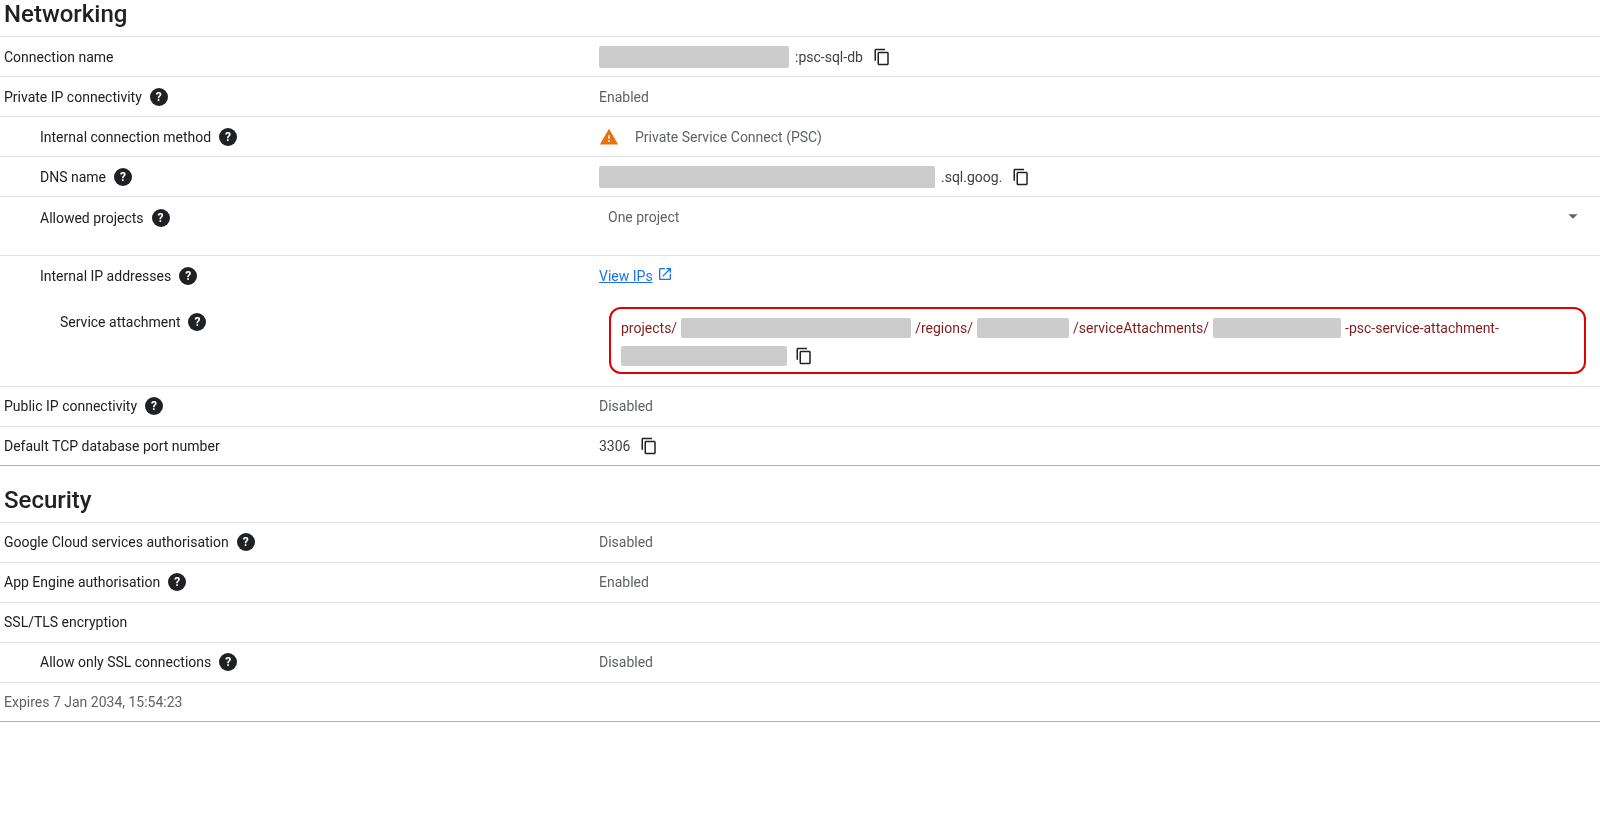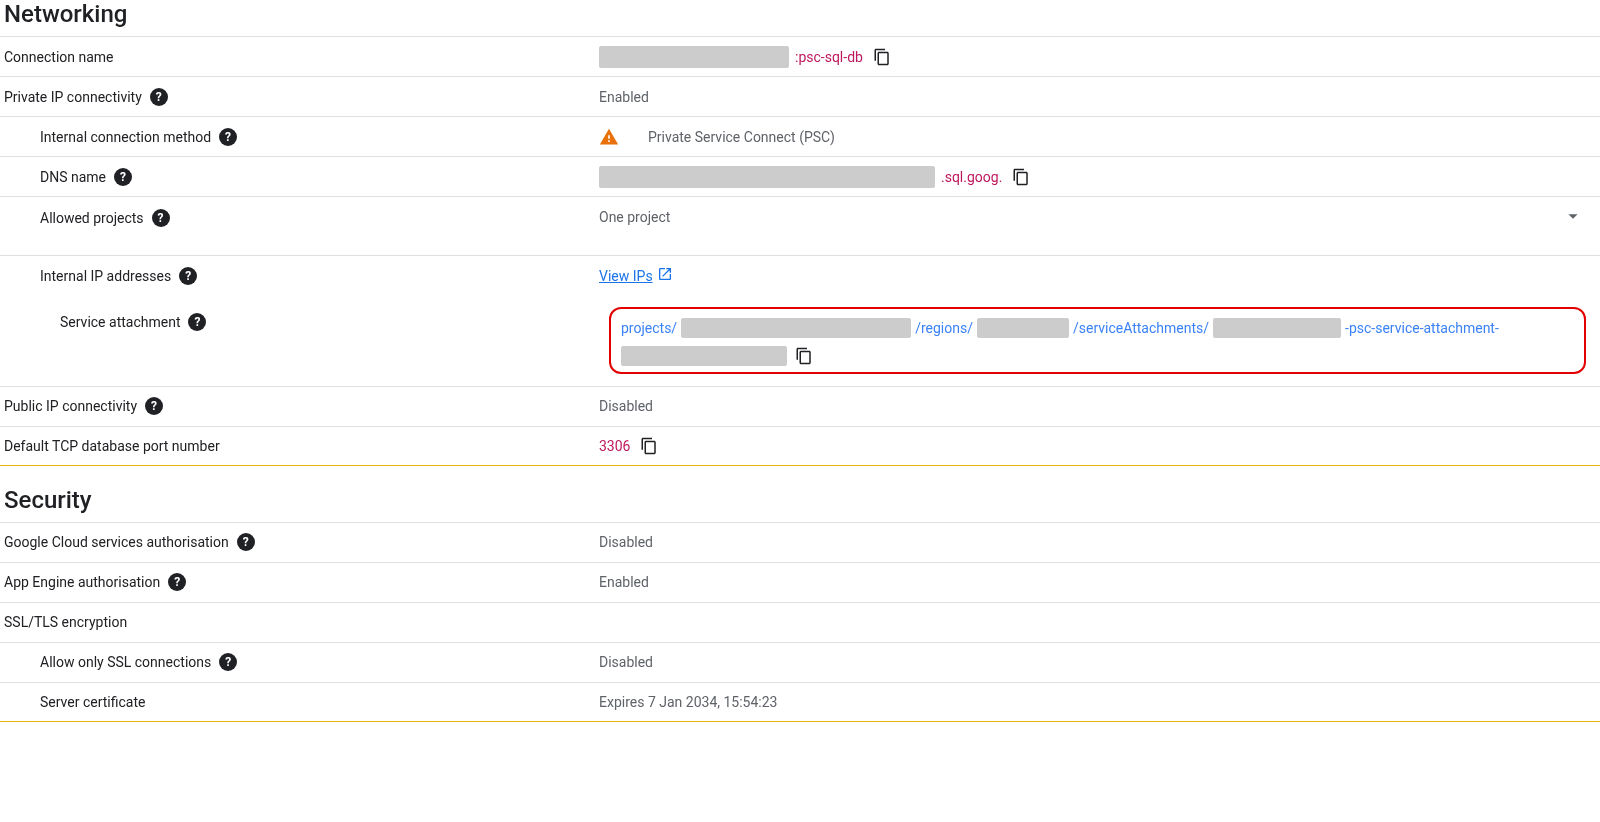--- a/index.html
+++ b/index.html
@@ -46,21 +46,21 @@
   .value-col {
     flex: 1;
     display: flex;
     align-items: center;
     flex-wrap: wrap;
     gap: 6px;
     color: #5f6368;
     font-size: 14px;
     position: relative;
   }
-  .value-col .dark { color: #be185d; }
+  .value-col .dark { color: #404040; }
   .help-icon {
     display: inline-flex;
     align-items: center;
     justify-content: center;
     width: 18px;
     height: 18px;
     border-radius: 50%;
     background: #202124;
     color: #fff;
     font-size: 12px;
@@ -111,21 +111,21 @@
     flex-wrap: wrap;
     align-items: center;
     gap: 4px;
     line-height: 1.9;
     width: 100%;
   }
   .bottom-border {
     border-bottom: 1px solid #eab308;
   }
   .sa-text {
-    color: #3b82f6;
+    color: #7f1d1d;
     display: inline-flex;
     align-items: center;
     gap: 0;
   }
 </style>
 </head>
 <body>
 
 <div class="container">
 
@@ -160,41 +160,41 @@
     <div class="label-col indent">
       <span>Internal connection method</span>
       <span class="help-icon">?</span>
     </div>
     <div class="value-col">
       <span class="warn-icon">
         <svg viewBox="0 0 24 24" fill="currentColor">
             <path d="M1 21h22L12 2 1 21zm12-3h-2v-2h2v2zm0-4h-2v-4h2v4z"></path>
           </svg>
       </span>
-      <span style="margin-left:23px;">Private Service Connect (PSC)</span>
+      <span style="margin-left:10px;">Private Service Connect (PSC)</span>
     </div>
   </div>
 
   <div class="row">
     <div class="label-col indent">
       <span>DNS name</span>
       <span class="help-icon">?</span>
     </div>
     <div class="value-col">
       <span class="redacted" style="width:336px;height:22px;"></span>
       <span class="dark">.sql.goog.</span>
       <span class="copy-icon">
         <svg viewBox="0 0 24 24" fill="currentColor">
             <path d="M16 1H4C2.9 1 2 1.9 2 3v14h2V3h12V1zm3 4H8C6.9 5 6 5.9 6 7v14c0 1.1.9 2 2 2h11c1.1 0 2-.9 2-2V7c0-1.1-.9-2-2-2zm0 16H8V7h11v14z"></path>
           </svg>
       </span>
     </div>
   </div>
 
-  <div class="row tall" style="padding-bottom:28px;">
+  <div class="row tall" style="padding-bottom:28px;gap:9px;">
     <div class="label-col indent">
       <span>Allowed projects</span>
       <span class="help-icon">?</span>
     </div>
     <div class="value-col">
       <span>One project</span>
       <span class="chevron">
         <svg viewBox="0 0 24 24" fill="currentColor">
             <path d="M7 10l5 5 5-5z"></path>
           </svg>
@@ -300,21 +300,18 @@
     <div class="label-col indent">
       <span>Allow only SSL connections</span>
       <span class="help-icon">?</span>
     </div>
     <div class="value-col">
       <span>Disabled</span>
     </div>
   </div>
 
   <div class="row bottom-border">
-    <div class="label-col indent">
-      <span>Server certificate</span>
-    </div>
     <div class="value-col">
       <span>Expires 7 Jan 2034, 15:54:23</span>
     </div>
   </div>
 
 </div>
 
 </body></html>

